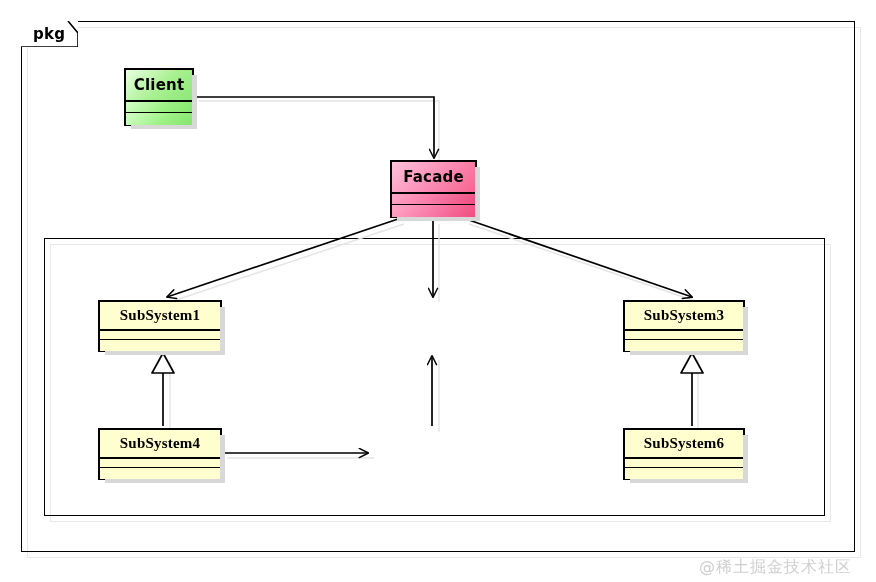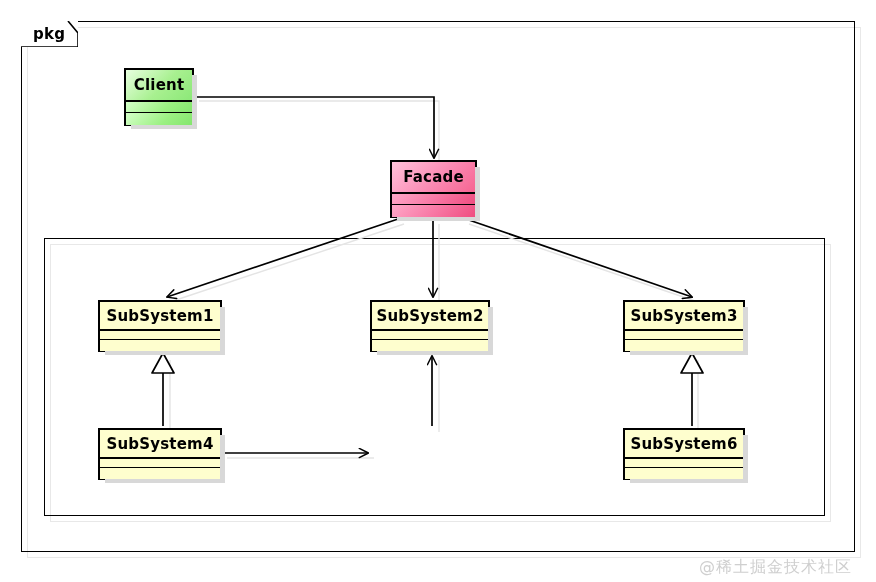--- a/index.html
+++ b/index.html
@@ -129,20 +129,21 @@
     width: 100%;
   }
   .uml-compartment {
     box-sizing: border-box;
   }
 
   
   .c-yellow .uml-name,
   .c-yellow .uml-compartment {
     background: #fefece;
+    font-family: Liberation Serif, serif;
   }
 
   
   .c-green .uml-name {
     background: linear-gradient(135deg, #e8ffe0 0%, #a8f090 55%, #8ce878 100%);
   }
   .c-green .uml-compartment {
     background: linear-gradient(135deg, #d4ffc8 0%, #9bf082 60%, #84e66e 100%);
   }
 
@@ -248,28 +249,20 @@
 
   <div class="uml-class c-yellow" style="left:98px; top:300px; width:124px; height:52px;">
     <div class="shadow"></div>
     <div class="uml-name" style="height:27px;">SubSystem1</div>
     <div class="uml-sep"></div>
     <div class="uml-compartment" style="height:8px;"></div>
     <div class="uml-sep"></div>
     <div class="uml-compartment" style="height:11px;"></div>
   </div>
 
-  <div class="uml-class c-yellow" style="left:370px; top:300px; width:120px; height:52px;">
-    <div class="shadow"></div>
-    <div class="uml-name" style="height:27px;">SubSystem2</div>
-    <div class="uml-sep"></div>
-    <div class="uml-compartment" style="height:8px;"></div>
-    <div class="uml-sep"></div>
-    <div class="uml-compartment" style="height:11px;"></div>
-  </div>
 
   <div class="uml-class c-yellow" style="left:623px; top:300px; width:122px; height:52px;">
     <div class="shadow"></div>
     <div class="uml-name" style="height:27px;">SubSystem3</div>
     <div class="uml-sep"></div>
     <div class="uml-compartment" style="height:8px;"></div>
     <div class="uml-sep"></div>
     <div class="uml-compartment" style="height:11px;"></div>
   </div>
 

